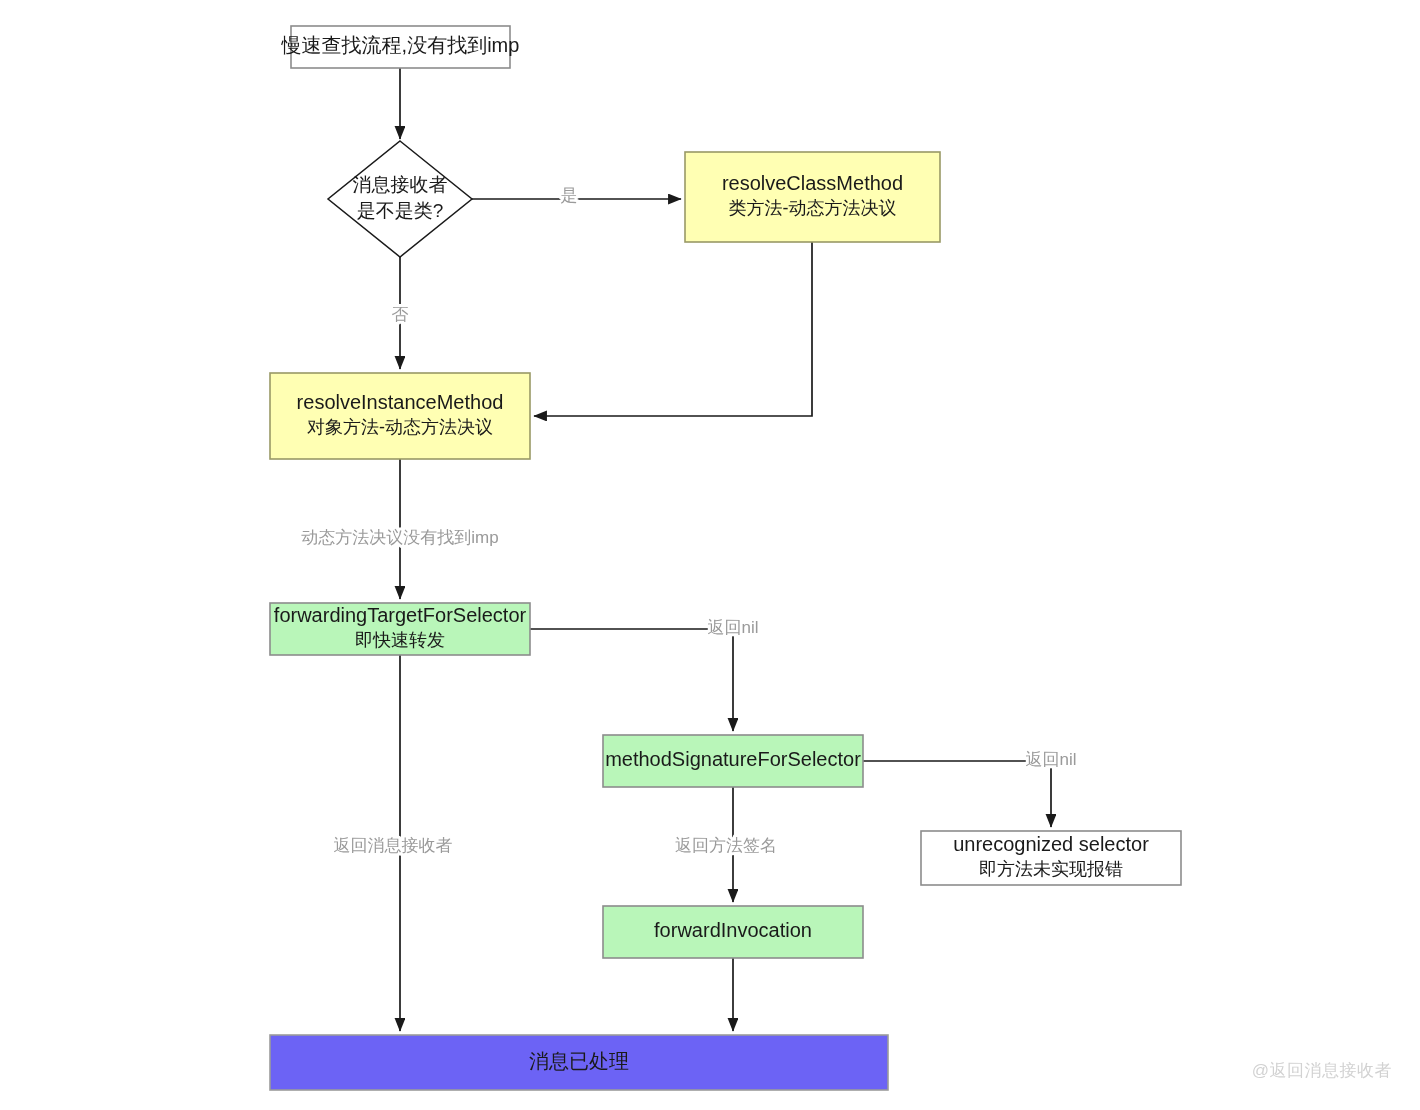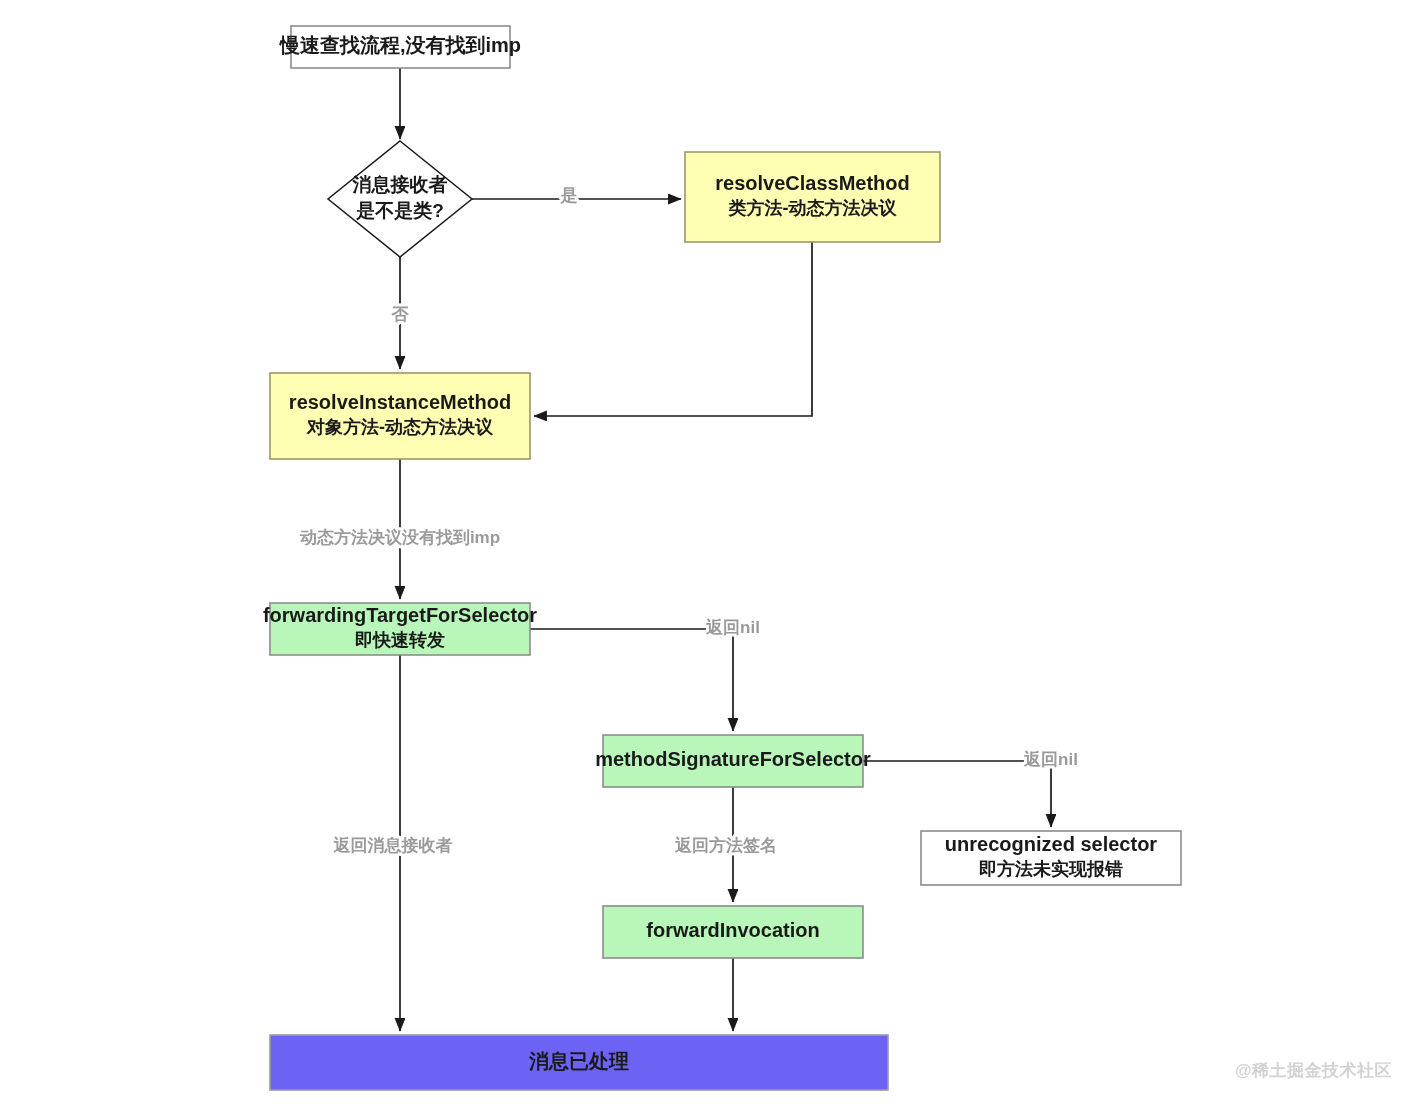--- a/index.html
+++ b/index.html
@@ -11,21 +11,20 @@
     width: 1420px;
     height: 1110px;
     font-family: "Liberation Sans", "DejaVu Sans", sans-serif;
     overflow: hidden;
   }
   #canvas {
     position: relative;
     width: 1420px;
     height: 1110px;
     background: #ffffff;
-    font-weight: bold;
   }
   svg#flow {
     position: absolute;
     left: 0;
     top: 0;
     width: 1420px;
     height: 1110px;
   }
   .node-shape {
     stroke-width: 1.6;
@@ -165,14 +164,14 @@
         <text x="733" y="629" class="edge-label">返回nil</text>
         <text x="393" y="847" class="edge-label" stroke="#ffffff" stroke-width="6" stroke-linejoin="round">返回消息接收者</text>
         <text x="393" y="847" class="edge-label">返回消息接收者</text>
         <text x="1051" y="761" class="edge-label" stroke="#ffffff" stroke-width="6" stroke-linejoin="round">返回nil</text>
         <text x="1051" y="761" class="edge-label">返回nil</text>
         <text x="726" y="847" class="edge-label" stroke="#ffffff" stroke-width="6" stroke-linejoin="round">返回方法签名</text>
         <text x="726" y="847" class="edge-label">返回方法签名</text>
       </g>
   </svg>
 
-  <div class="watermark">@稀土掘金技术社区</div>
+  <div class="watermark">@返回消息接收者</div>
 </div>
 
 </body></html>

